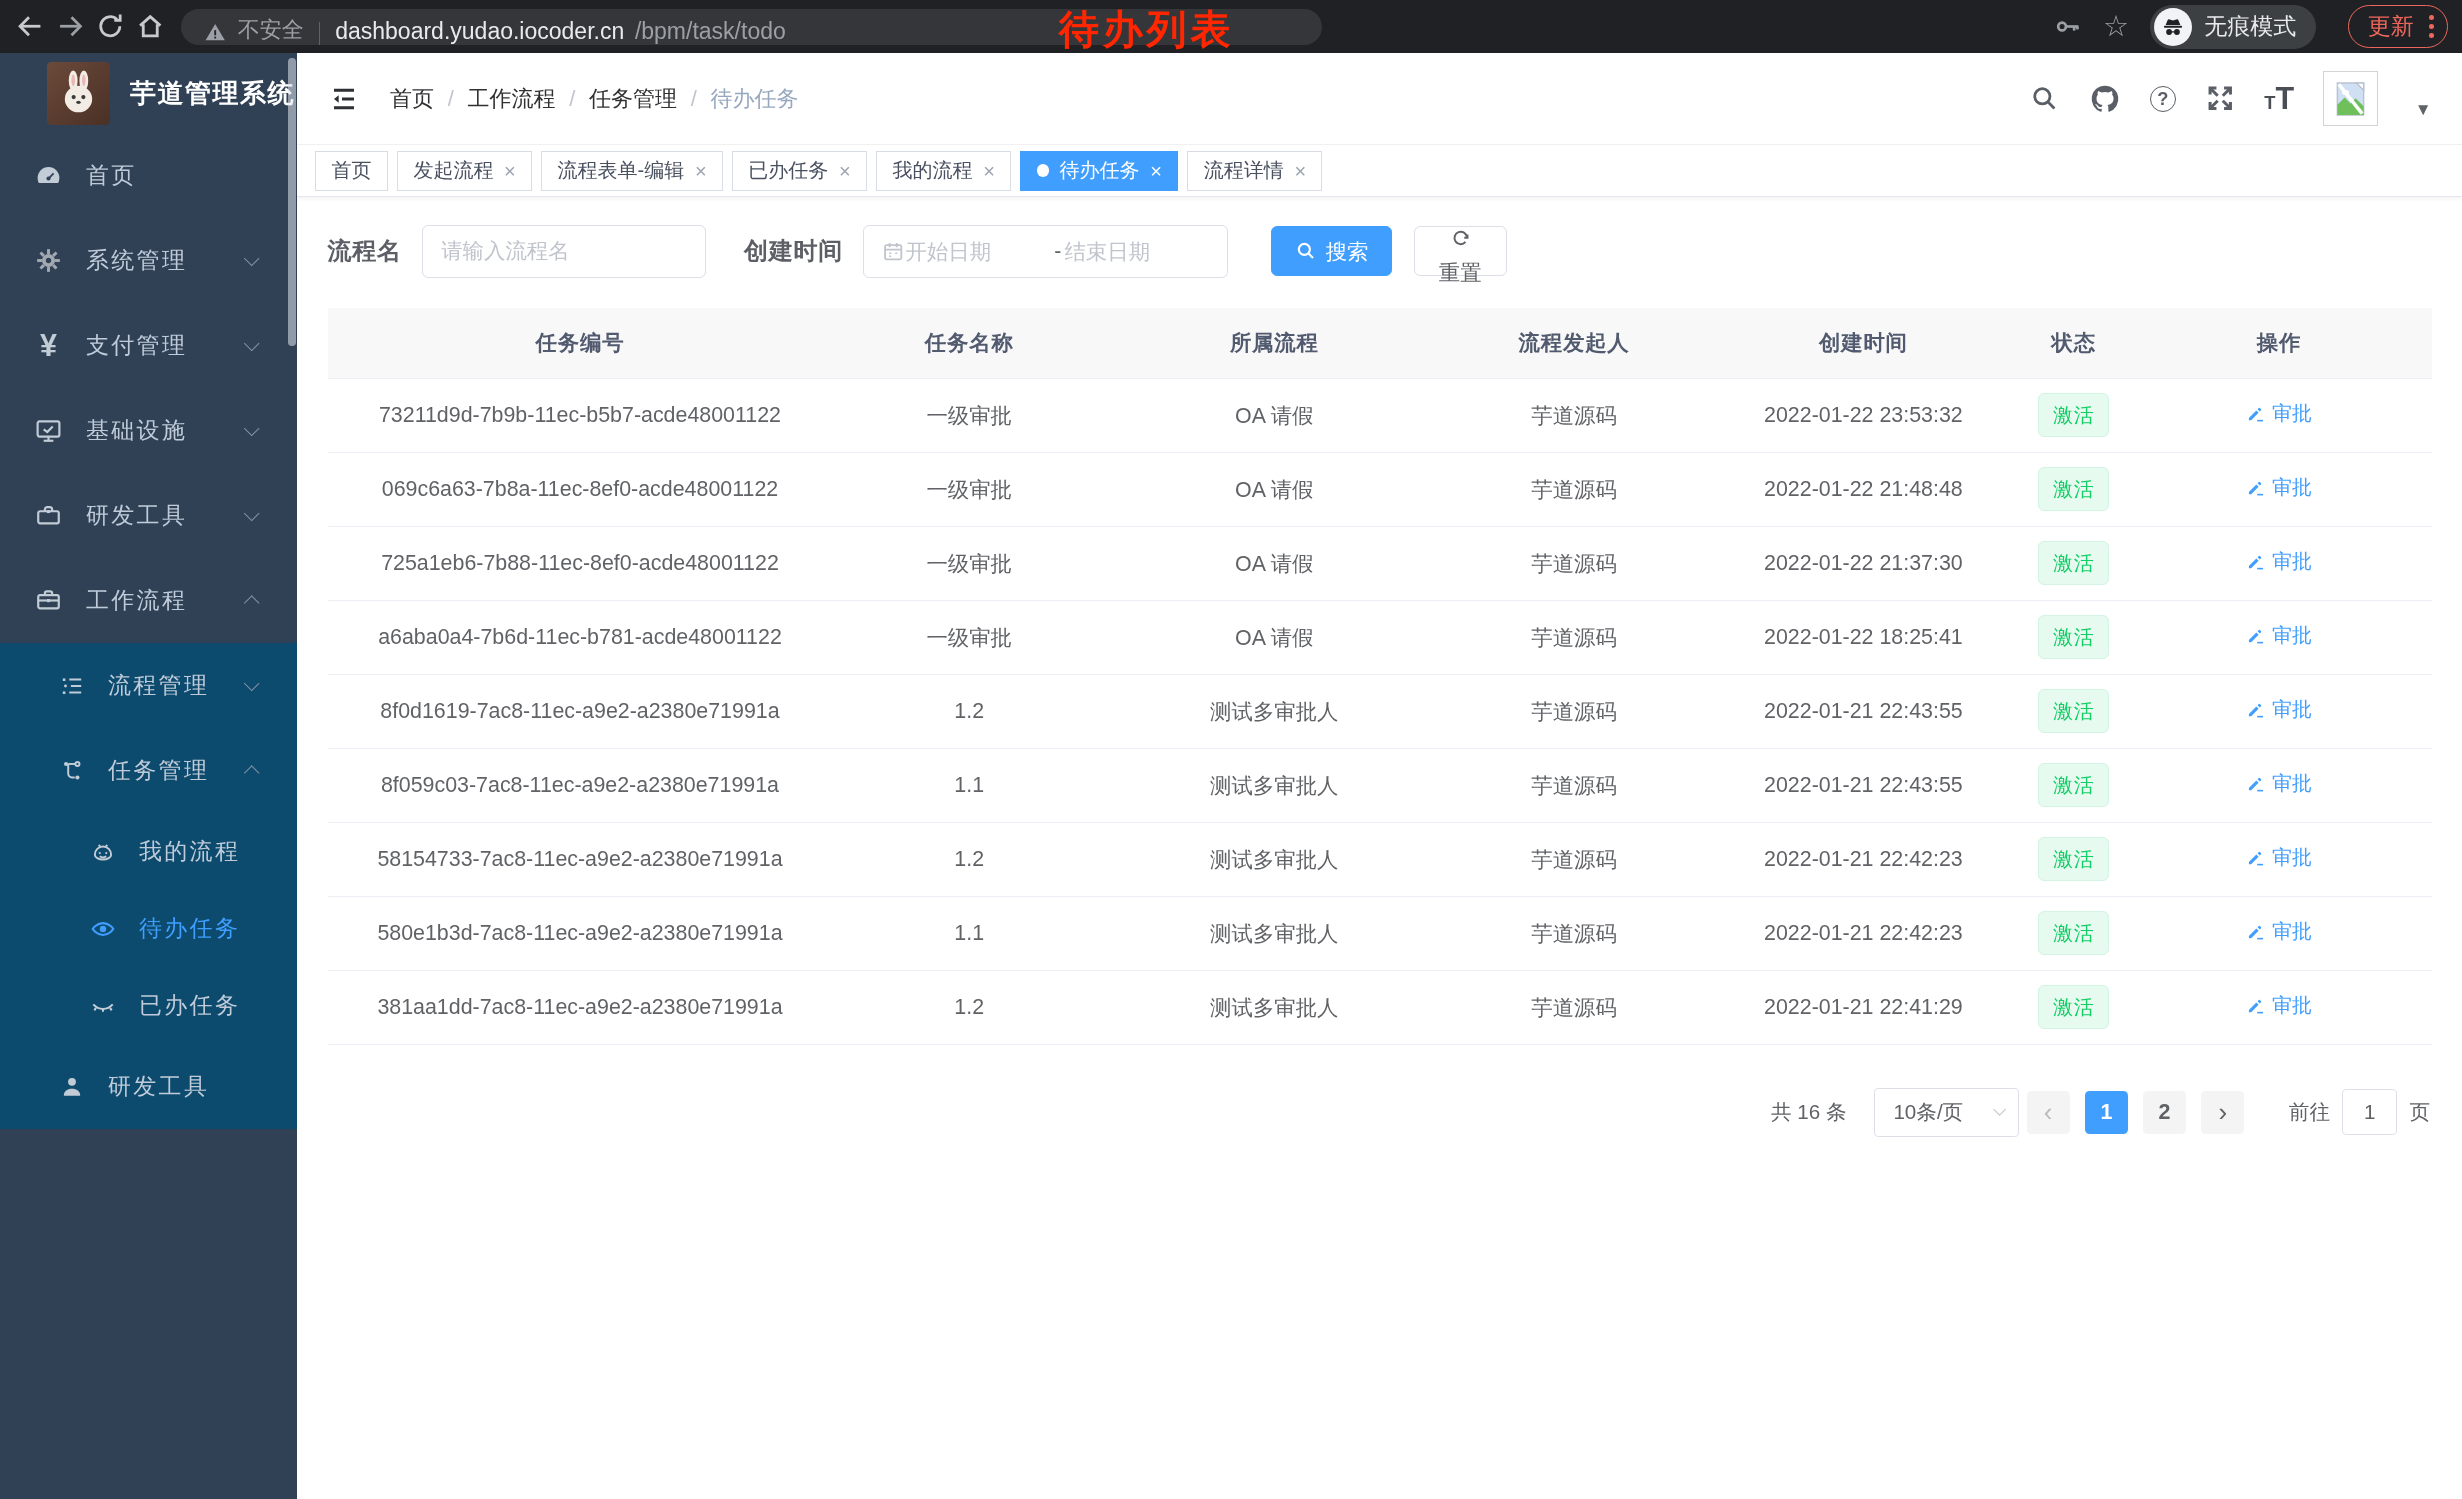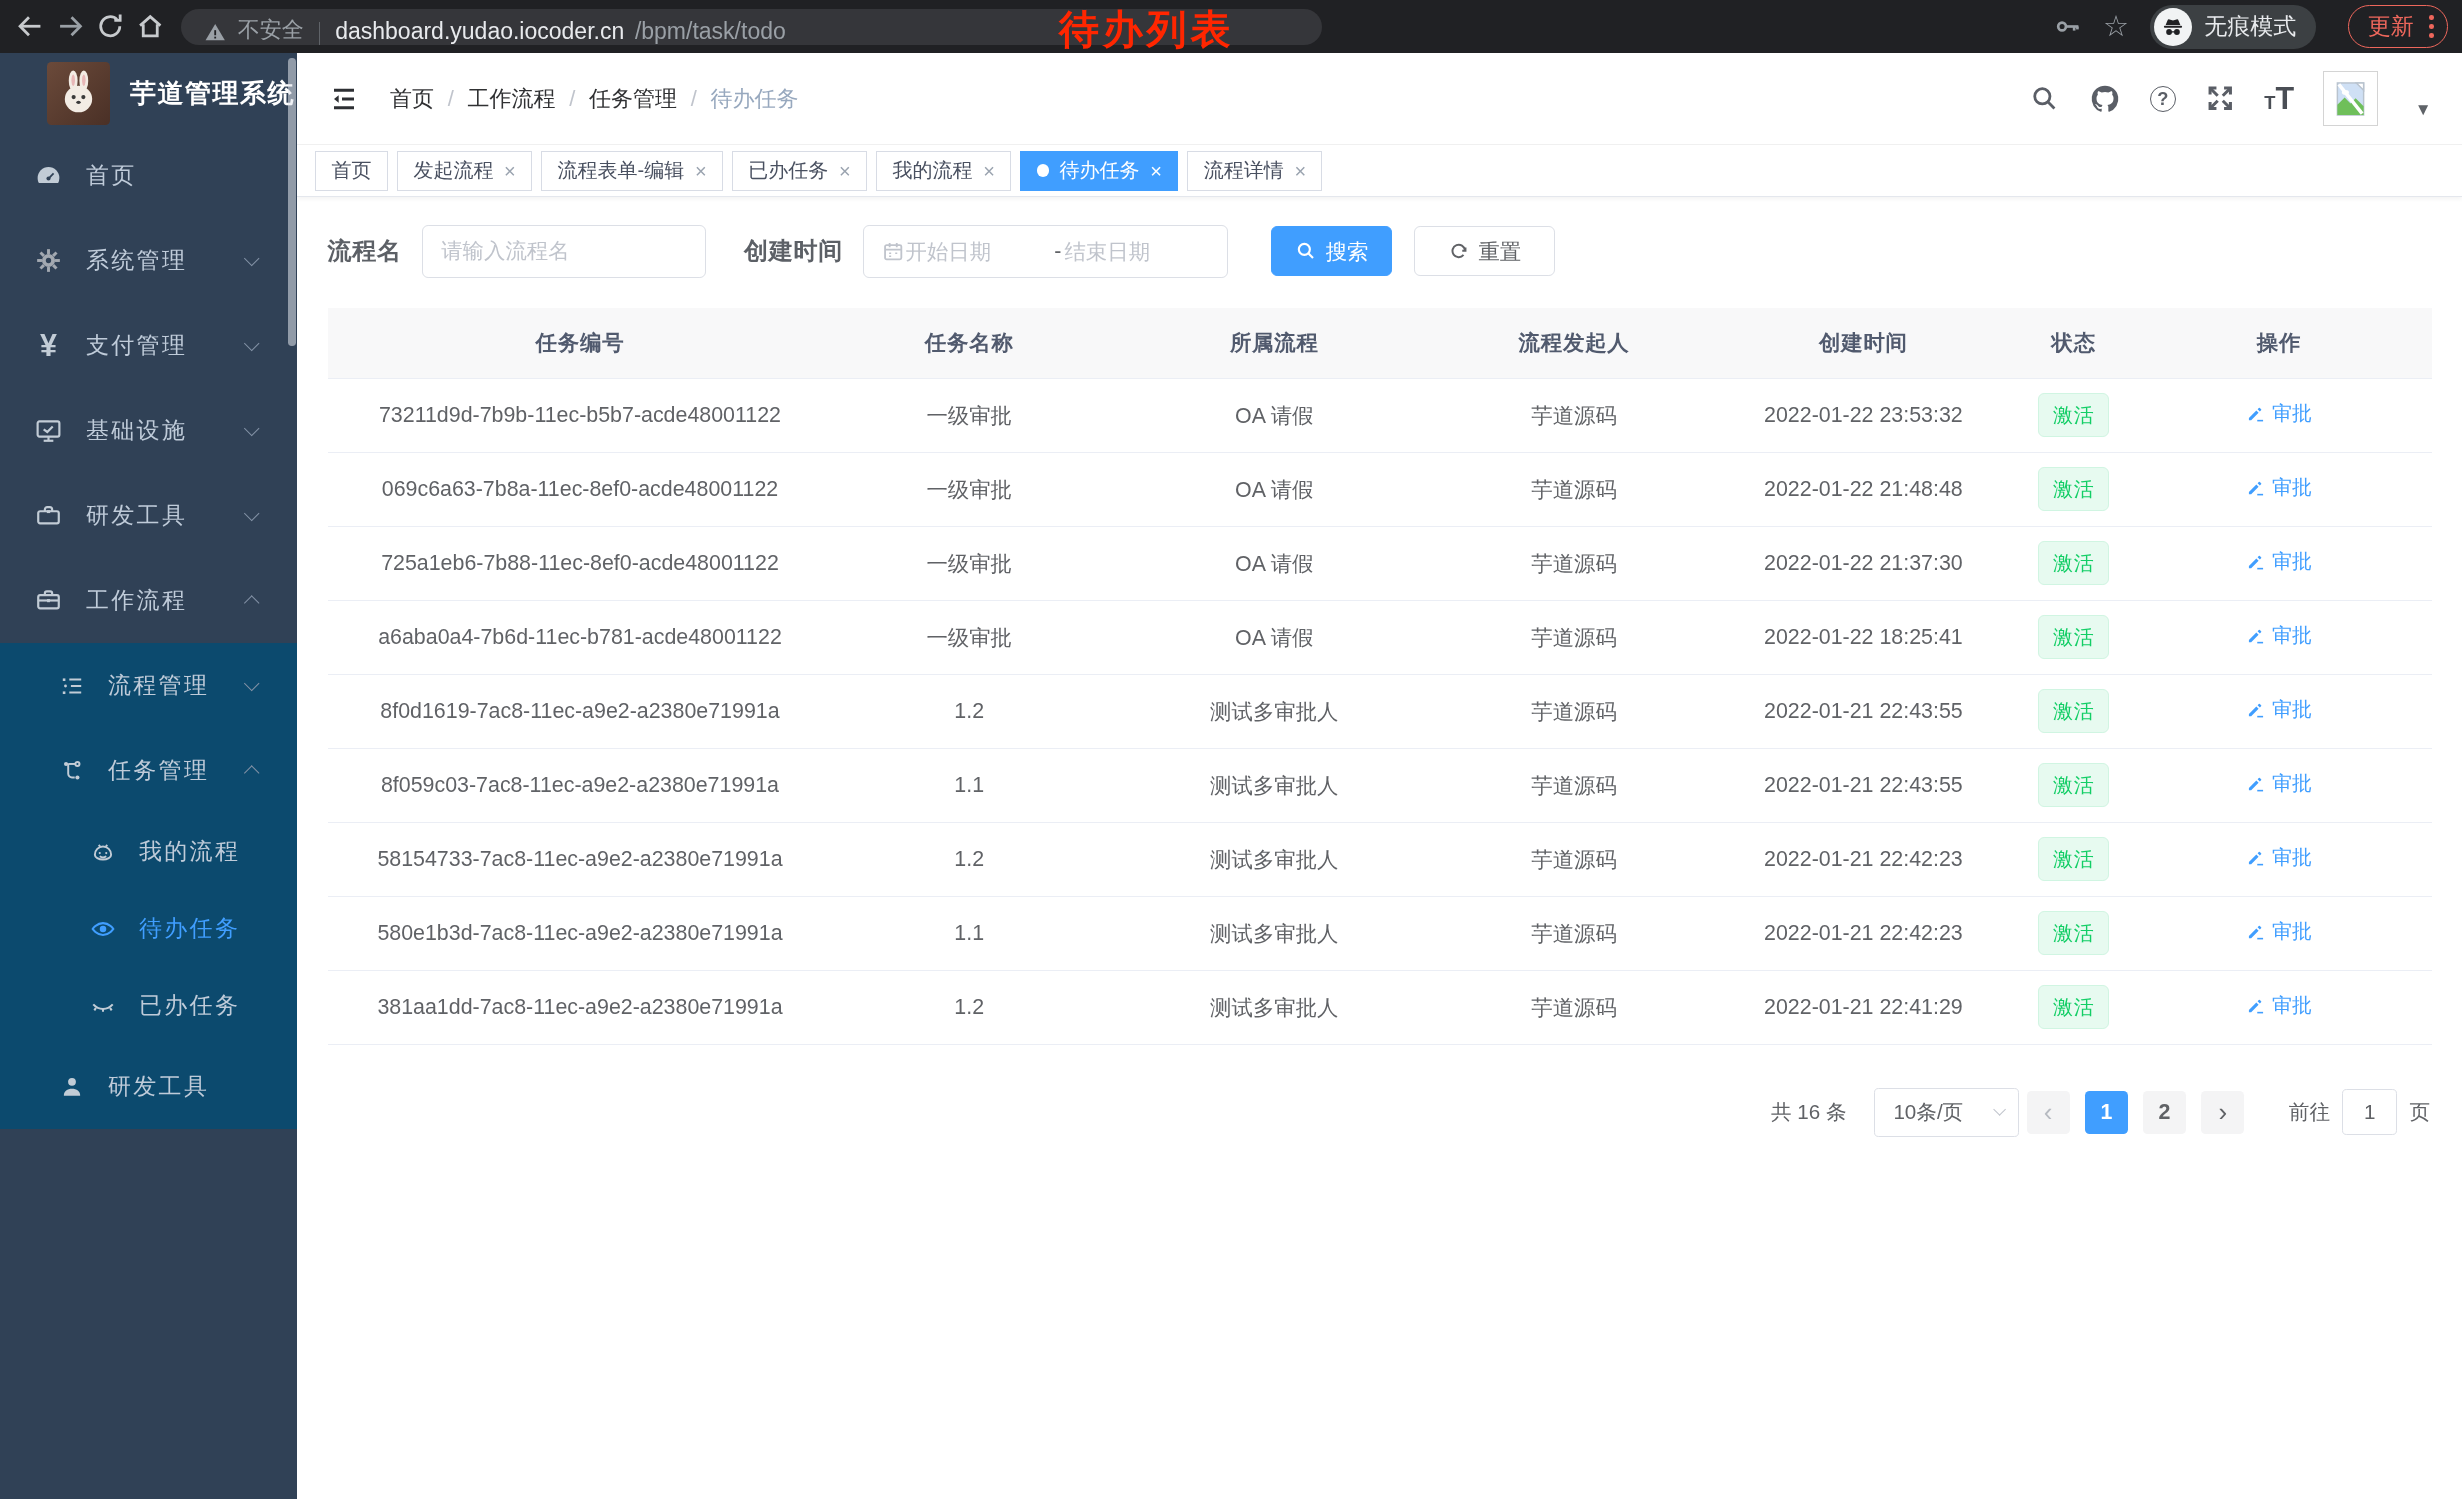--- a/index.html
+++ b/index.html
@@ -74,21 +74,21 @@
   .filters { display:flex; align-items:center; }
   .f-label { font-size:24px; font-weight:700; color:#5c6066; letter-spacing:0.8px; }
   .name-input { margin-left:20px; width:284px; height:53px; border:0.8px solid #dcdfe6; border-radius:6.1px; padding:0 18.3px; font-size:21.4px; color:#606266; outline:none; font-family:inherit; }
   .name-input::placeholder { color:#c0c4cc; }
   .time-label { margin-left:38px; }
   .date-box { margin-left:20px; width:365px; height:53px; border:0.8px solid #dcdfe6; border-radius:6.1px; display:flex; align-items:center; padding:0 17px; }
   .date-box .ph { flex:1; text-align:left; color:#c0c4cc; font-size:21.4px; }
   .date-box .dash { color:#606266; font-size:21.4px; padding:0 3.1px; }
   .btn { height:50px; display:inline-flex; align-items:center; gap:9.2px; border-radius:6.1px; font-size:21.4px; cursor:pointer; }
   .btn-search { margin-left:43px; background:#409eff; color:#fff; padding:0 23px; border:0.8px solid #409eff; }
-  .btn-reset { margin-left:21.4px; background:#fff; color:#606266; padding:0 33px; border:0.8px solid #dcdfe6; }
+  .btn-reset { margin-left:21.4px; background:#fff; color:#606266; padding:0 24px; border:0.8px solid #dcdfe6;flex-direction:column; }
 
   
   .task-table { width:100%; margin-top:30.5px; border-collapse:collapse; table-layout:fixed; }
   .task-table th { background:#f8f8f9; height:70px; font-size:21.4px; font-weight:700; color:#515a6e; border-bottom:0.8px solid #ebeef5; text-align:center; letter-spacing:0.8px; }
   .task-table td { height:74px; font-size:21.4px; color:#606266; border-bottom:0.8px solid #ebeef5; text-align:center; background:#fff; }
   .badge { display:inline-block; padding:7.6px 13.7px; font-size:20px; color:#13ce66; background:#e7faf0; border:0.8px solid #d0f5e2; border-radius:6.1px; letter-spacing:0.8px; }
   .act-link { display:inline-flex; align-items:center; gap:6.1px; color:#409eff; font-size:20px; cursor:pointer; }
 
   
   .pager { margin-top:43px; display:flex; align-items:center; justify-content:flex-end; font-size:20.6px; color:#606266; }

